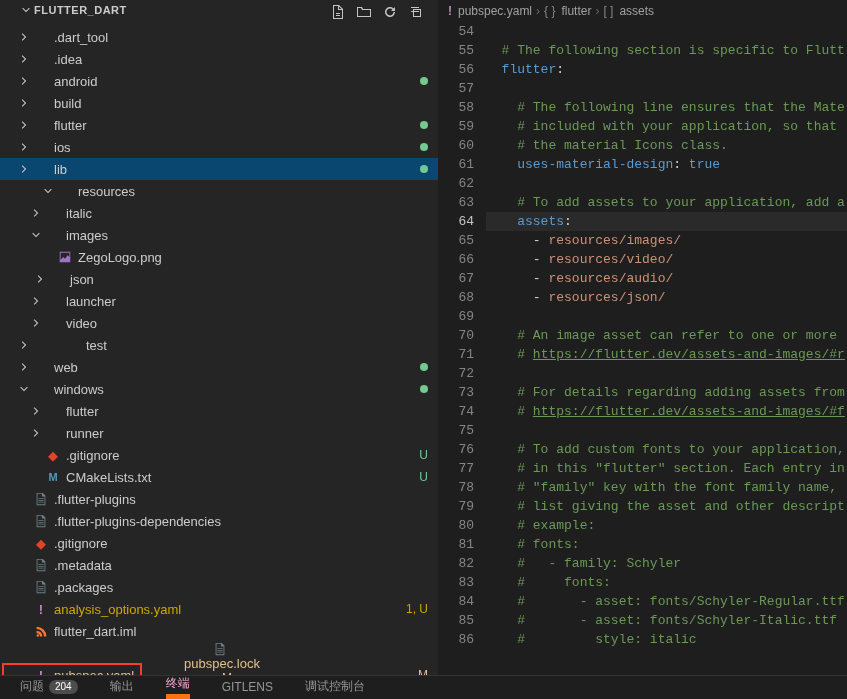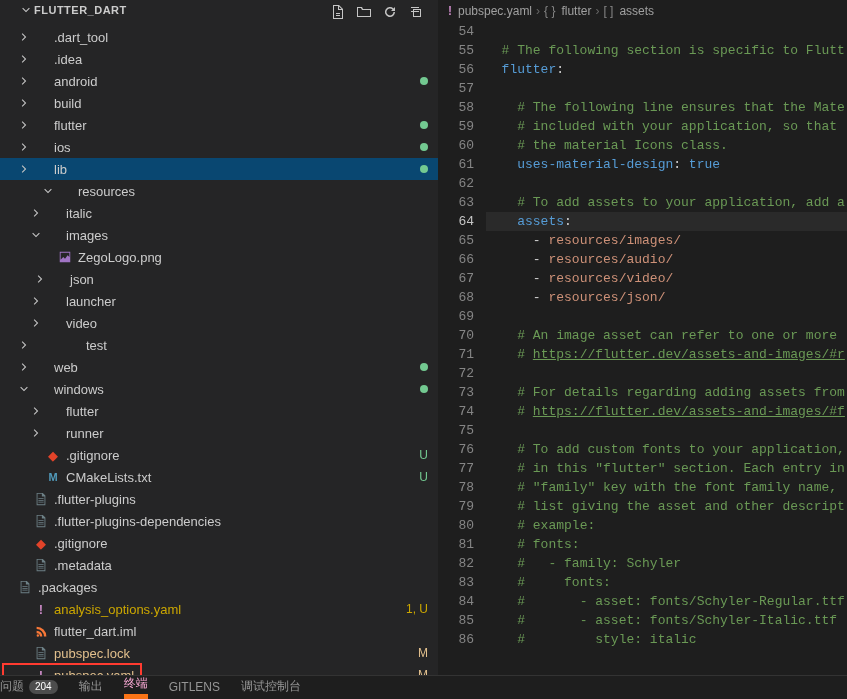--- a/index.html
+++ b/index.html
@@ -109,21 +109,22 @@
     .c-link { color: #6a9955; text-decoration: underline; }
     .c-pun { color: #d4d4d4; }
     
     
     .panel {
       height: 24px;
       background: #1e1e1e;
       border-top: 1px solid #333;
       display: flex;
       align-items: center;
-      gap: 21px;
+      padding-left: 20px;
+      gap: 32px;
       font-size: 12px;
       color: #969696;
     }
     .panel .tab { cursor: pointer; display: flex; align-items: center; gap: 5px; padding-bottom: 2px;}
     .panel .tab.active { color: #f9a8d4; border-bottom: 6px solid #f97316; }
     .badge {
       background: #4d4d4d;
       color: #fff;
       border-radius: 8px;
       padding: 0 6px;
@@ -396,21 +397,21 @@
         <div class="tree-row" style="padding-left: 16px;">
           <span class="tw"></span>
           <span class="icon">
             <svg viewBox="0 0 16 16" width="14" height="14">
               <path fill="#6d8086" d="M3 1h7l3 3v11H3zM4 2v12h8V5h-3V2zM5 7h6v1H5zm0 2h6v1H5zm0 2h6v1H5z"></path>
             </svg>
           </span>
           <span class="label">.metadata</span>
           <span class="decor "></span>
         </div>
-        <div class="tree-row" style="">
+        <div class="tree-row" style="padding-left: 16px;">
           <span class="tw"></span>
           <span class="icon">
             <svg viewBox="0 0 16 16" width="14" height="14">
               <path fill="#6d8086" d="M3 1h7l3 3v11H3zM4 2v12h8V5h-3V2zM5 7h6v1H5zm0 2h6v1H5zm0 2h6v1H5z"></path>
             </svg>
           </span>
           <span class="label">.packages</span>
           <span class="decor "></span>
         </div>
         <div class="tree-row" style="padding-left: 16px;">
@@ -424,21 +425,21 @@
         <div class="tree-row" style="padding-left: 16px;">
           <span class="tw"></span>
           <span class="icon">
             <svg viewBox="0 0 16 16" width="13" height="13">
               <path fill="#f77737" d="M2 2a12 12 0 0112 12h-3A9 9 0 002 5zm0 5a7 7 0 017 7H6a4 4 0 00-4-4zm1.5 4.5a1.5 1.5 0 110 3 1.5 1.5 0 010-3z"></path>
             </svg>
           </span>
           <span class="label">flutter_dart.iml</span>
           <span class="decor "></span>
         </div>
-        <div class="tree-row" style="padding-left: 16px;">
+        <div class="tree-row" style="padding-left: 16px; flex-direction: column;">
           <span class="tw"></span>
           <span class="icon">
             <svg viewBox="0 0 16 16" width="14" height="14">
               <path fill="#6d8086" d="M3 1h7l3 3v11H3zM4 2v12h8V5h-3V2zM5 7h6v1H5zm0 2h6v1H5zm0 2h6v1H5z"></path>
             </svg>
           </span>
           <span class="label" style="color: rgb(226, 192, 141);">pubspec.lock</span>
           <span class="decor m">M</span>
         </div>
         <div class="tree-row" style="padding-left: 16px; position: relative;">
@@ -506,22 +507,22 @@
           <div class="line"><span class="c-pun">  </span><span class="c-key">flutter</span><span class="c-pun">:</span></div>
           <div class="line"></div>
           <div class="line"><span class="c-pun">    </span><span class="c-cmt"># The following line ensures that the Mate</span></div>
           <div class="line"><span class="c-pun">    </span><span class="c-cmt"># included with your application, so that </span></div>
           <div class="line"><span class="c-pun">    </span><span class="c-cmt"># the material Icons class.</span></div>
           <div class="line"><span class="c-pun">    </span><span class="c-key">uses-material-design</span><span class="c-pun">: </span><span class="c-bool">true</span></div>
           <div class="line"></div>
           <div class="line"><span class="c-pun">    </span><span class="c-cmt"># To add assets to your application, add a</span></div>
           <div class="line active"><span class="c-pun">    </span><span class="c-key">assets</span><span class="c-pun">:</span></div>
           <div class="line"><span class="c-pun">      - </span><span class="c-str">resources/images/</span></div>
+          <div class="line"><span class="c-pun">      - </span><span class="c-str">resources/video/</span></div>
           <div class="line"><span class="c-pun">      - </span><span class="c-str">resources/audio/</span></div>
-          <div class="line"><span class="c-pun">      - </span><span class="c-str">resources/video/</span></div>
           <div class="line"><span class="c-pun">      - </span><span class="c-str">resources/json/</span></div>
           <div class="line"></div>
           <div class="line"><span class="c-pun">    </span><span class="c-cmt"># An image asset can refer to one or more </span></div>
           <div class="line"><span class="c-pun">    </span><span class="c-cmt"># </span><span class="c-link">https://flutter.dev/assets-and-images/#r</span></div>
           <div class="line"></div>
           <div class="line"><span class="c-pun">    </span><span class="c-cmt"># For details regarding adding assets from</span></div>
           <div class="line"><span class="c-pun">    </span><span class="c-cmt"># </span><span class="c-link">https://flutter.dev/assets-and-images/#f</span></div>
           <div class="line"></div>
           <div class="line"><span class="c-pun">    </span><span class="c-cmt"># To add custom fonts to your application,</span></div>
           <div class="line"><span class="c-pun">    </span><span class="c-cmt"># in this "flutter" section. Each entry in</span></div>

